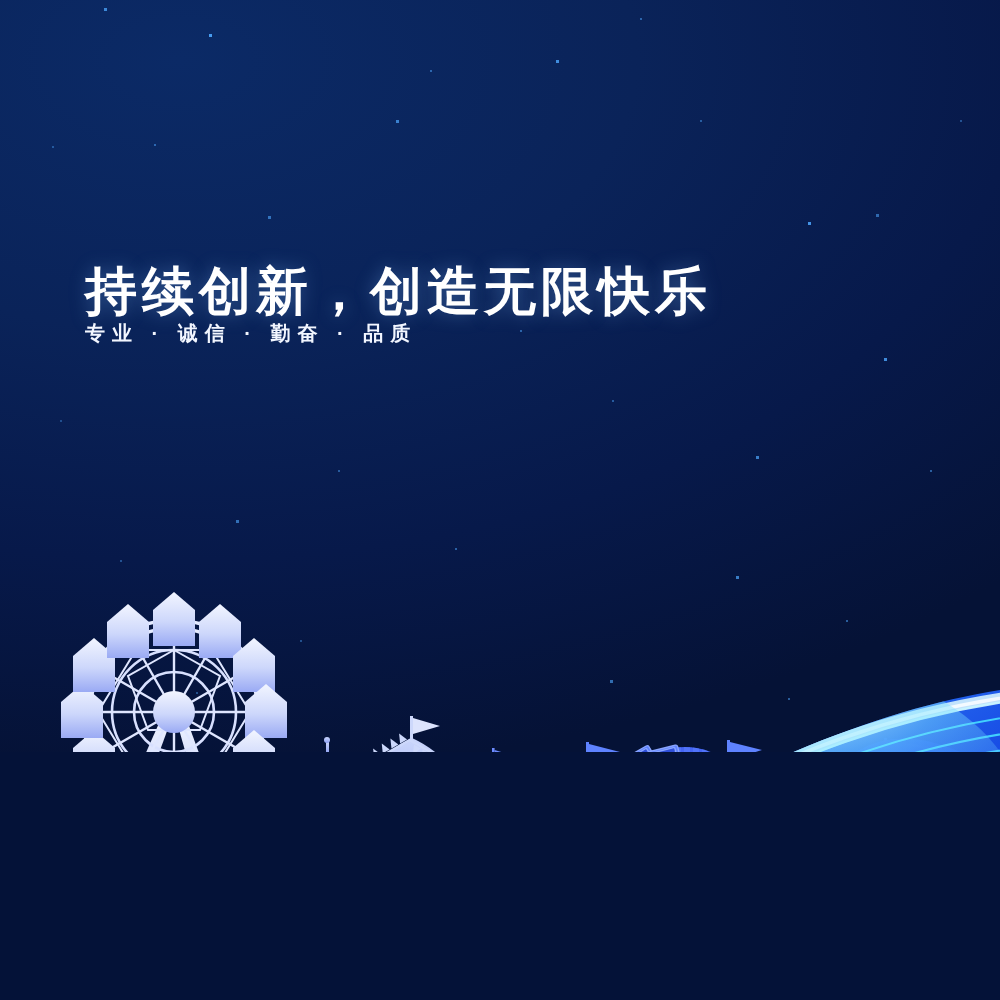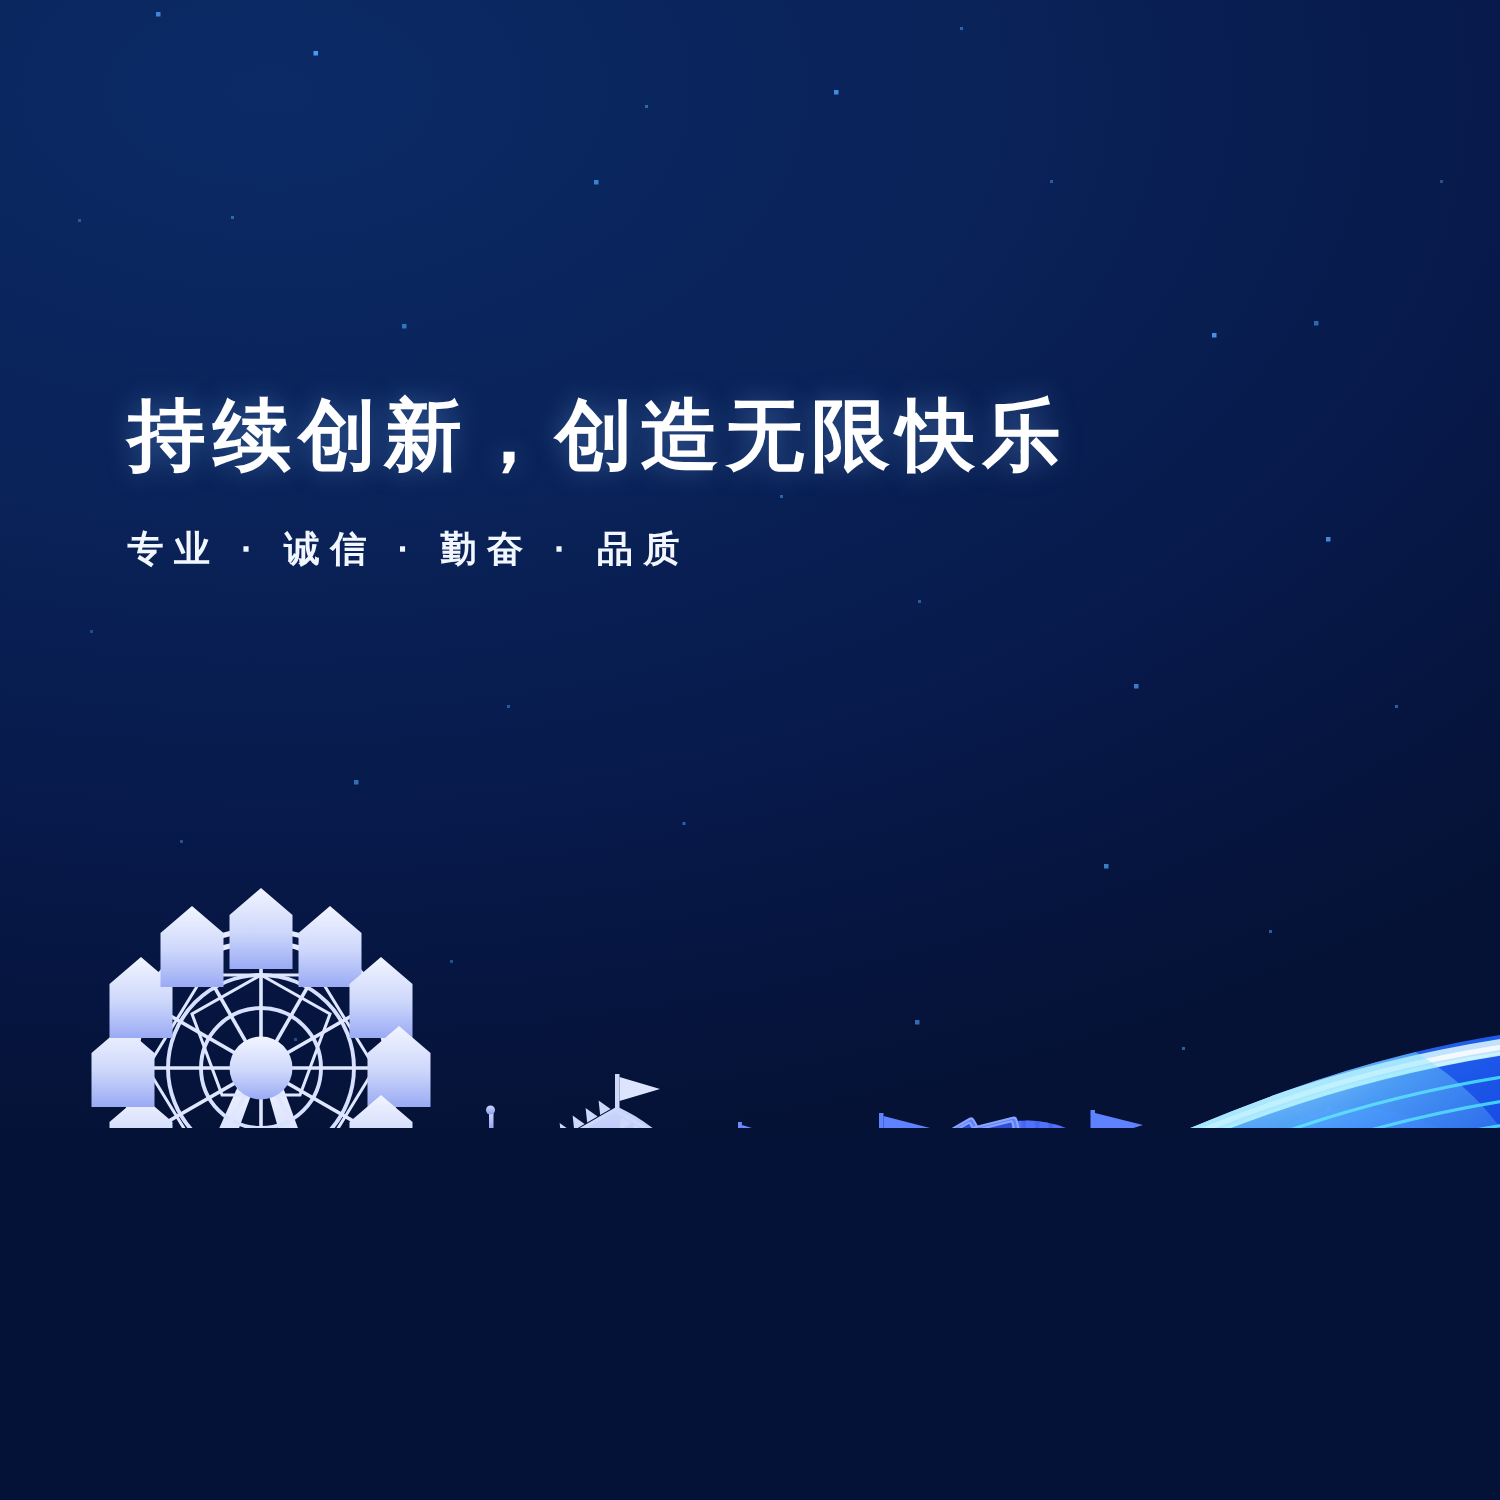--- a/index.html
+++ b/index.html
@@ -5,21 +5,21 @@
   html,body{margin:0;padding:0;background:#041238;}
   body{width:1000px;height:1000px;overflow:hidden;
        font-family:"Liberation Sans","DejaVu Sans",sans-serif;}
   #stage{position:relative;width:1000px;height:752px;overflow:hidden;
          background:radial-gradient(120% 95% at 18% 8%, #0b2a66 0%, #0a2359 38%, #07194a 70%, #051236 100%);}
   .layer{position:absolute;inset:0;}
   .copy{position:absolute;left:85px;top:262px;}
   .headline{font-size:52px;font-weight:bold;color:#ffffff;letter-spacing:5px;
             line-height:1.12;white-space:nowrap;
             text-shadow:0 0 18px rgba(130,190,255,.35);}
-  .subline{margin-top:30px;font-size:24px;font-weight:bold;color:#f2f6ff;
+  .subline{font-size:20px;font-weight:bold;color:#f2f6ff;
            letter-spacing:7px;white-space:nowrap;}
   svg{display:block;}
 </style>
 </head>
 <body>
 
 <div id="stage">
 
   <svg class="layer" viewBox="0 0 1000 1000" width="1000" height="1000">
     <g fill="#4ea8ff">

